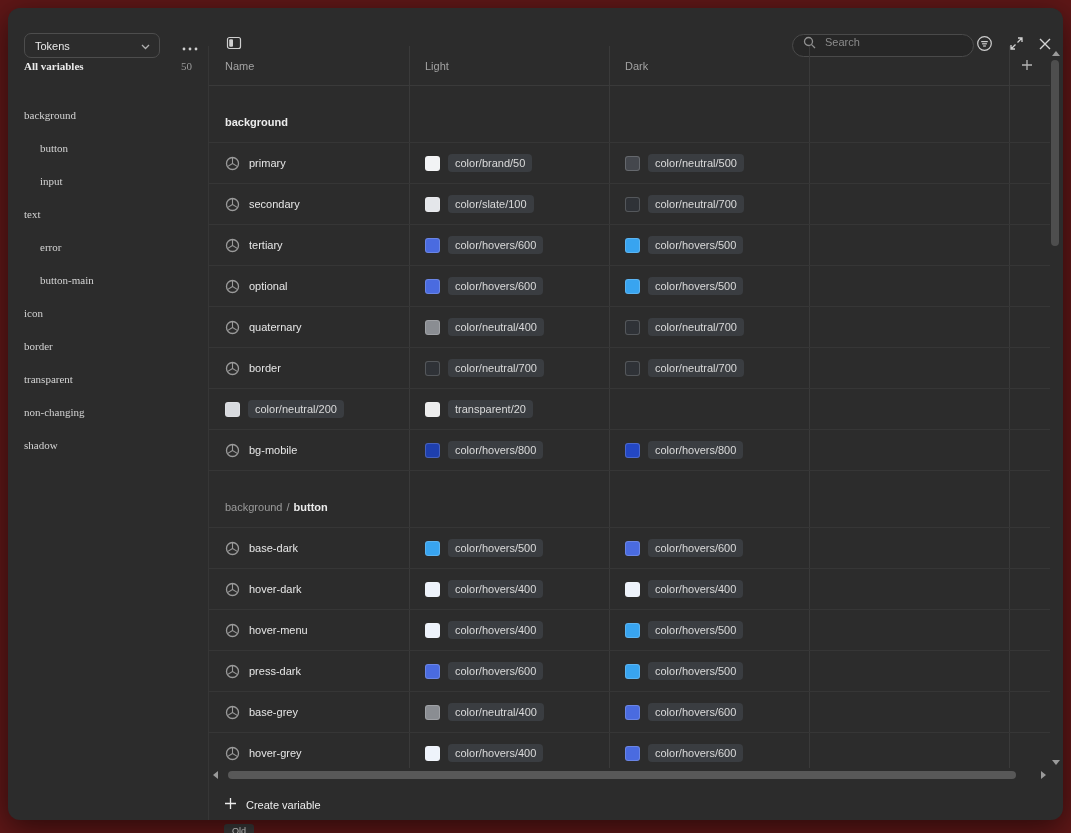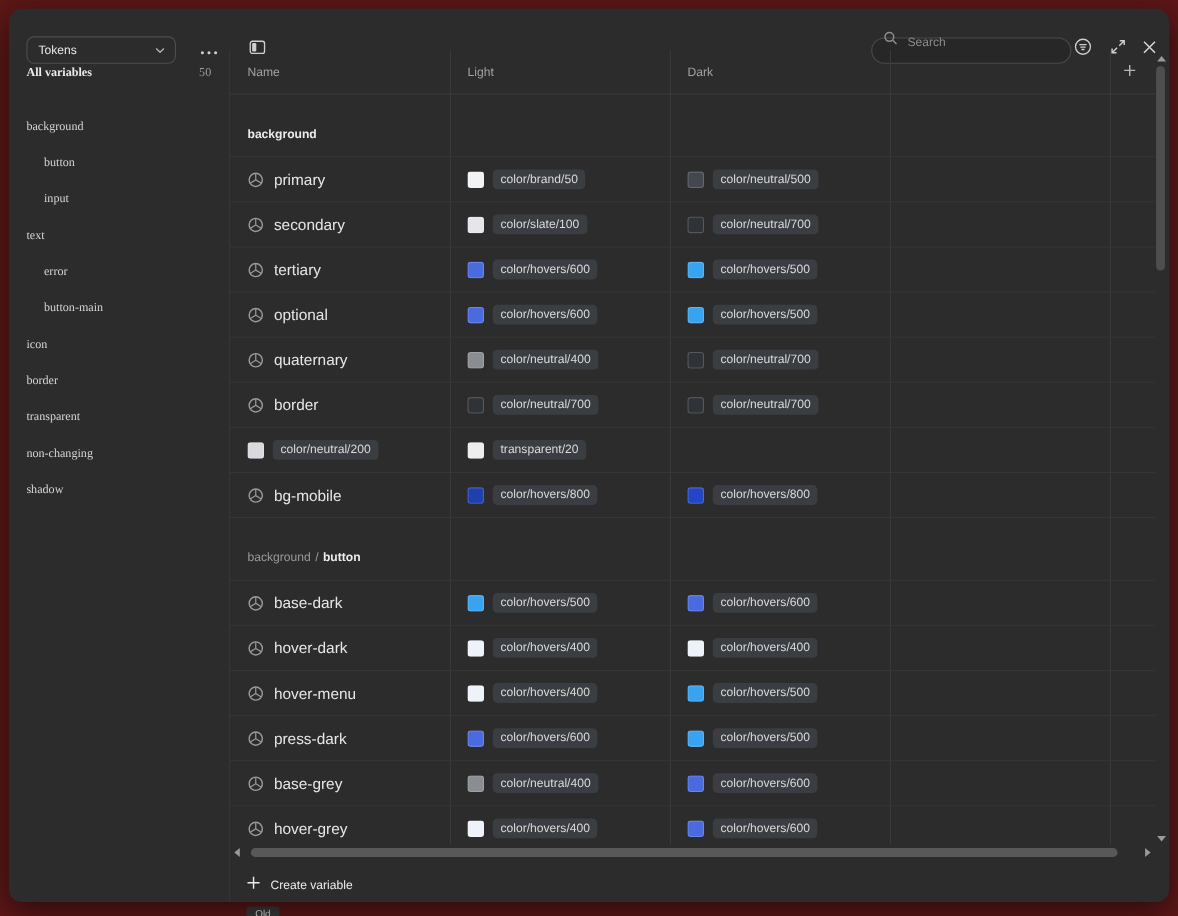--- a/index.html
+++ b/index.html
@@ -13,21 +13,21 @@
   .topbar{position:absolute;left:0;top:0;right:0;height:38px;margin-top:18px;}
   .dropdown{position:absolute;left:16px;top:7px;width:136px;height:25px;box-sizing:border-box;
     border:1px solid #4d4d4d;border-radius:7px;display:flex;align-items:center;
     justify-content:space-between;padding:0 9px 0 10px;color:#e8e8e8;font-size:11px;cursor:pointer;}
   .more-btn{position:absolute;left:170px;top:12px;width:24px;height:16px;display:flex;
     align-items:center;justify-content:center;cursor:pointer;}
   .toggle-btn{position:absolute;left:216px;top:10px;width:20px;height:18px;display:flex;
     align-items:center;justify-content:center;cursor:pointer;}
   .search-box{position:absolute;left:784px;top:8px;width:182px;height:23px;box-sizing:border-box;
     border:1px solid #4a4a4a;border-radius:12px;background:#272727;display:flex;
-    align-items:flex-end;gap:7px;padding:11px 10px;}
+    align-items:flex-start;gap:7px;padding:0 10px;}
   .search-box input{background:transparent;border:none;outline:none;color:#ddd;
     font-size:11px;width:100%;font-family:inherit;}
   .search-box input::placeholder{color:#8b8b8b;}
   .icon-btn{position:absolute;top:7px;width:24px;height:24px;display:flex;
     align-items:center;justify-content:center;cursor:pointer;}
   .filter-btn{left:964px;} .expand-btn{left:996px;} .close-btn{left:1025px;}
   
   .side{position:absolute;left:0;top:38px;width:200px;bottom:0;font-family:Liberation Serif, serif;}
   .all-vars{margin:14px 16px 0;display:flex;justify-content:space-between;align-items:center;
     color:#ececec;font-size:11px;font-weight:700;cursor:pointer;}
@@ -51,21 +51,21 @@
   .section-row{height:40px;margin-top:16px;display:flex;align-items:center;
     padding-left:16px;font-size:11px;}
   .crumb-dim{color:#9a9a9a;} .crumb-sep{color:#9a9a9a;margin:0 4px;}
   .crumb-cur{color:#ececec;font-weight:700;}
   .rows{border-top:1px solid var(--row-line,#363636);}
   .trow{display:grid;grid-template-columns:200px 200px 200px 200px 41px;height:41px;
     box-sizing:border-box;border-bottom:1px solid var(--row-line,#363636);}
   .cell{display:flex;align-items:center;min-width:0;}
   .name-cell{padding-left:16px;gap:9px;cursor:default;}
   .var-icon{display:flex;align-items:center;}
-  .var-name{color:#e6e6e6;font-size:14px;white-space:nowrap;}
+  .var-name{color:#e6e6e6;font-size:11px;white-space:nowrap;}
   .value-cell{padding-left:16px;gap:8px;}
   .swatch{width:15px;height:15px;border-radius:3px;border:1px solid rgba(255,255,255,.18);
     box-sizing:border-box;flex:0 0 auto;}
   .chip{background:var(--chip-bg,#3a3d41);border-radius:4px;padding:3px 7px;font-size:11px;
     color:#dadada;white-space:nowrap;cursor:pointer;}
   
   .vscroll{position:absolute;left:1041px;top:40px;width:12px;height:720px;}
   .vthumb{position:absolute;left:2px;top:12px;width:8px;height:186px;background:#4e4e4e;border-radius:4px;}
   .arr{width:0;height:0;position:absolute;}
   .arr-up{left:3px;top:3px;border-left:4px solid transparent;border-right:4px solid transparent;

